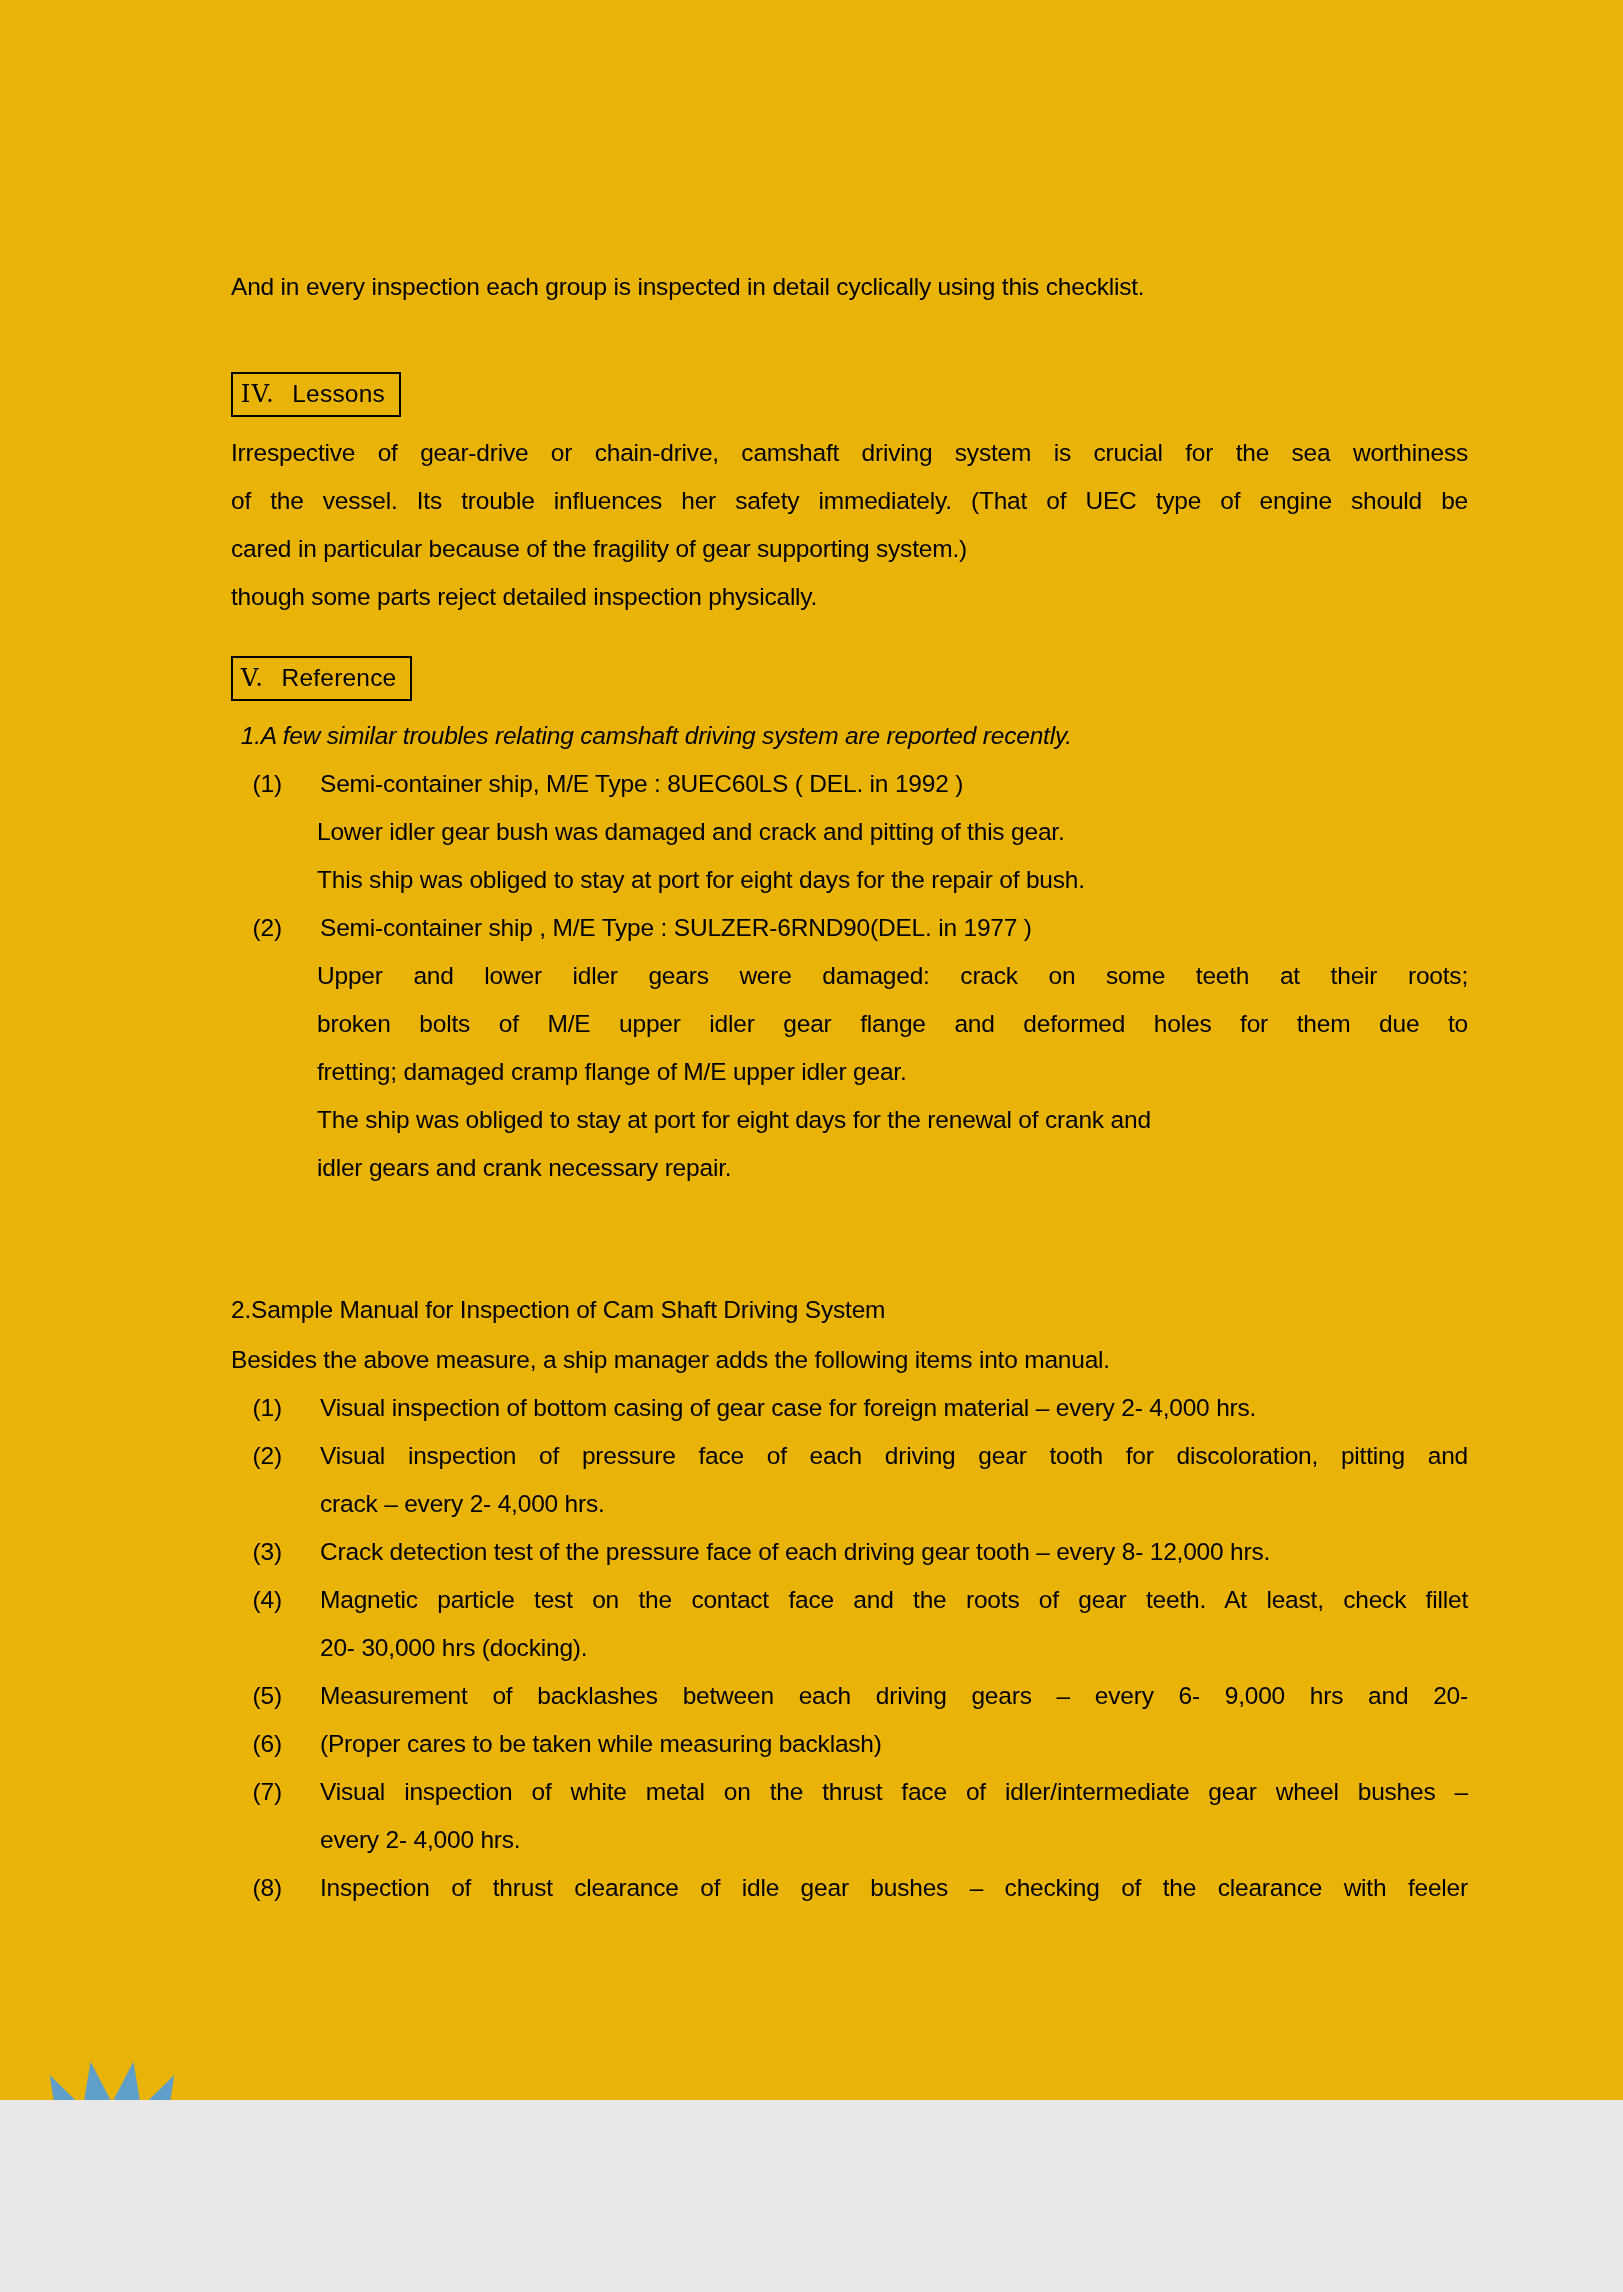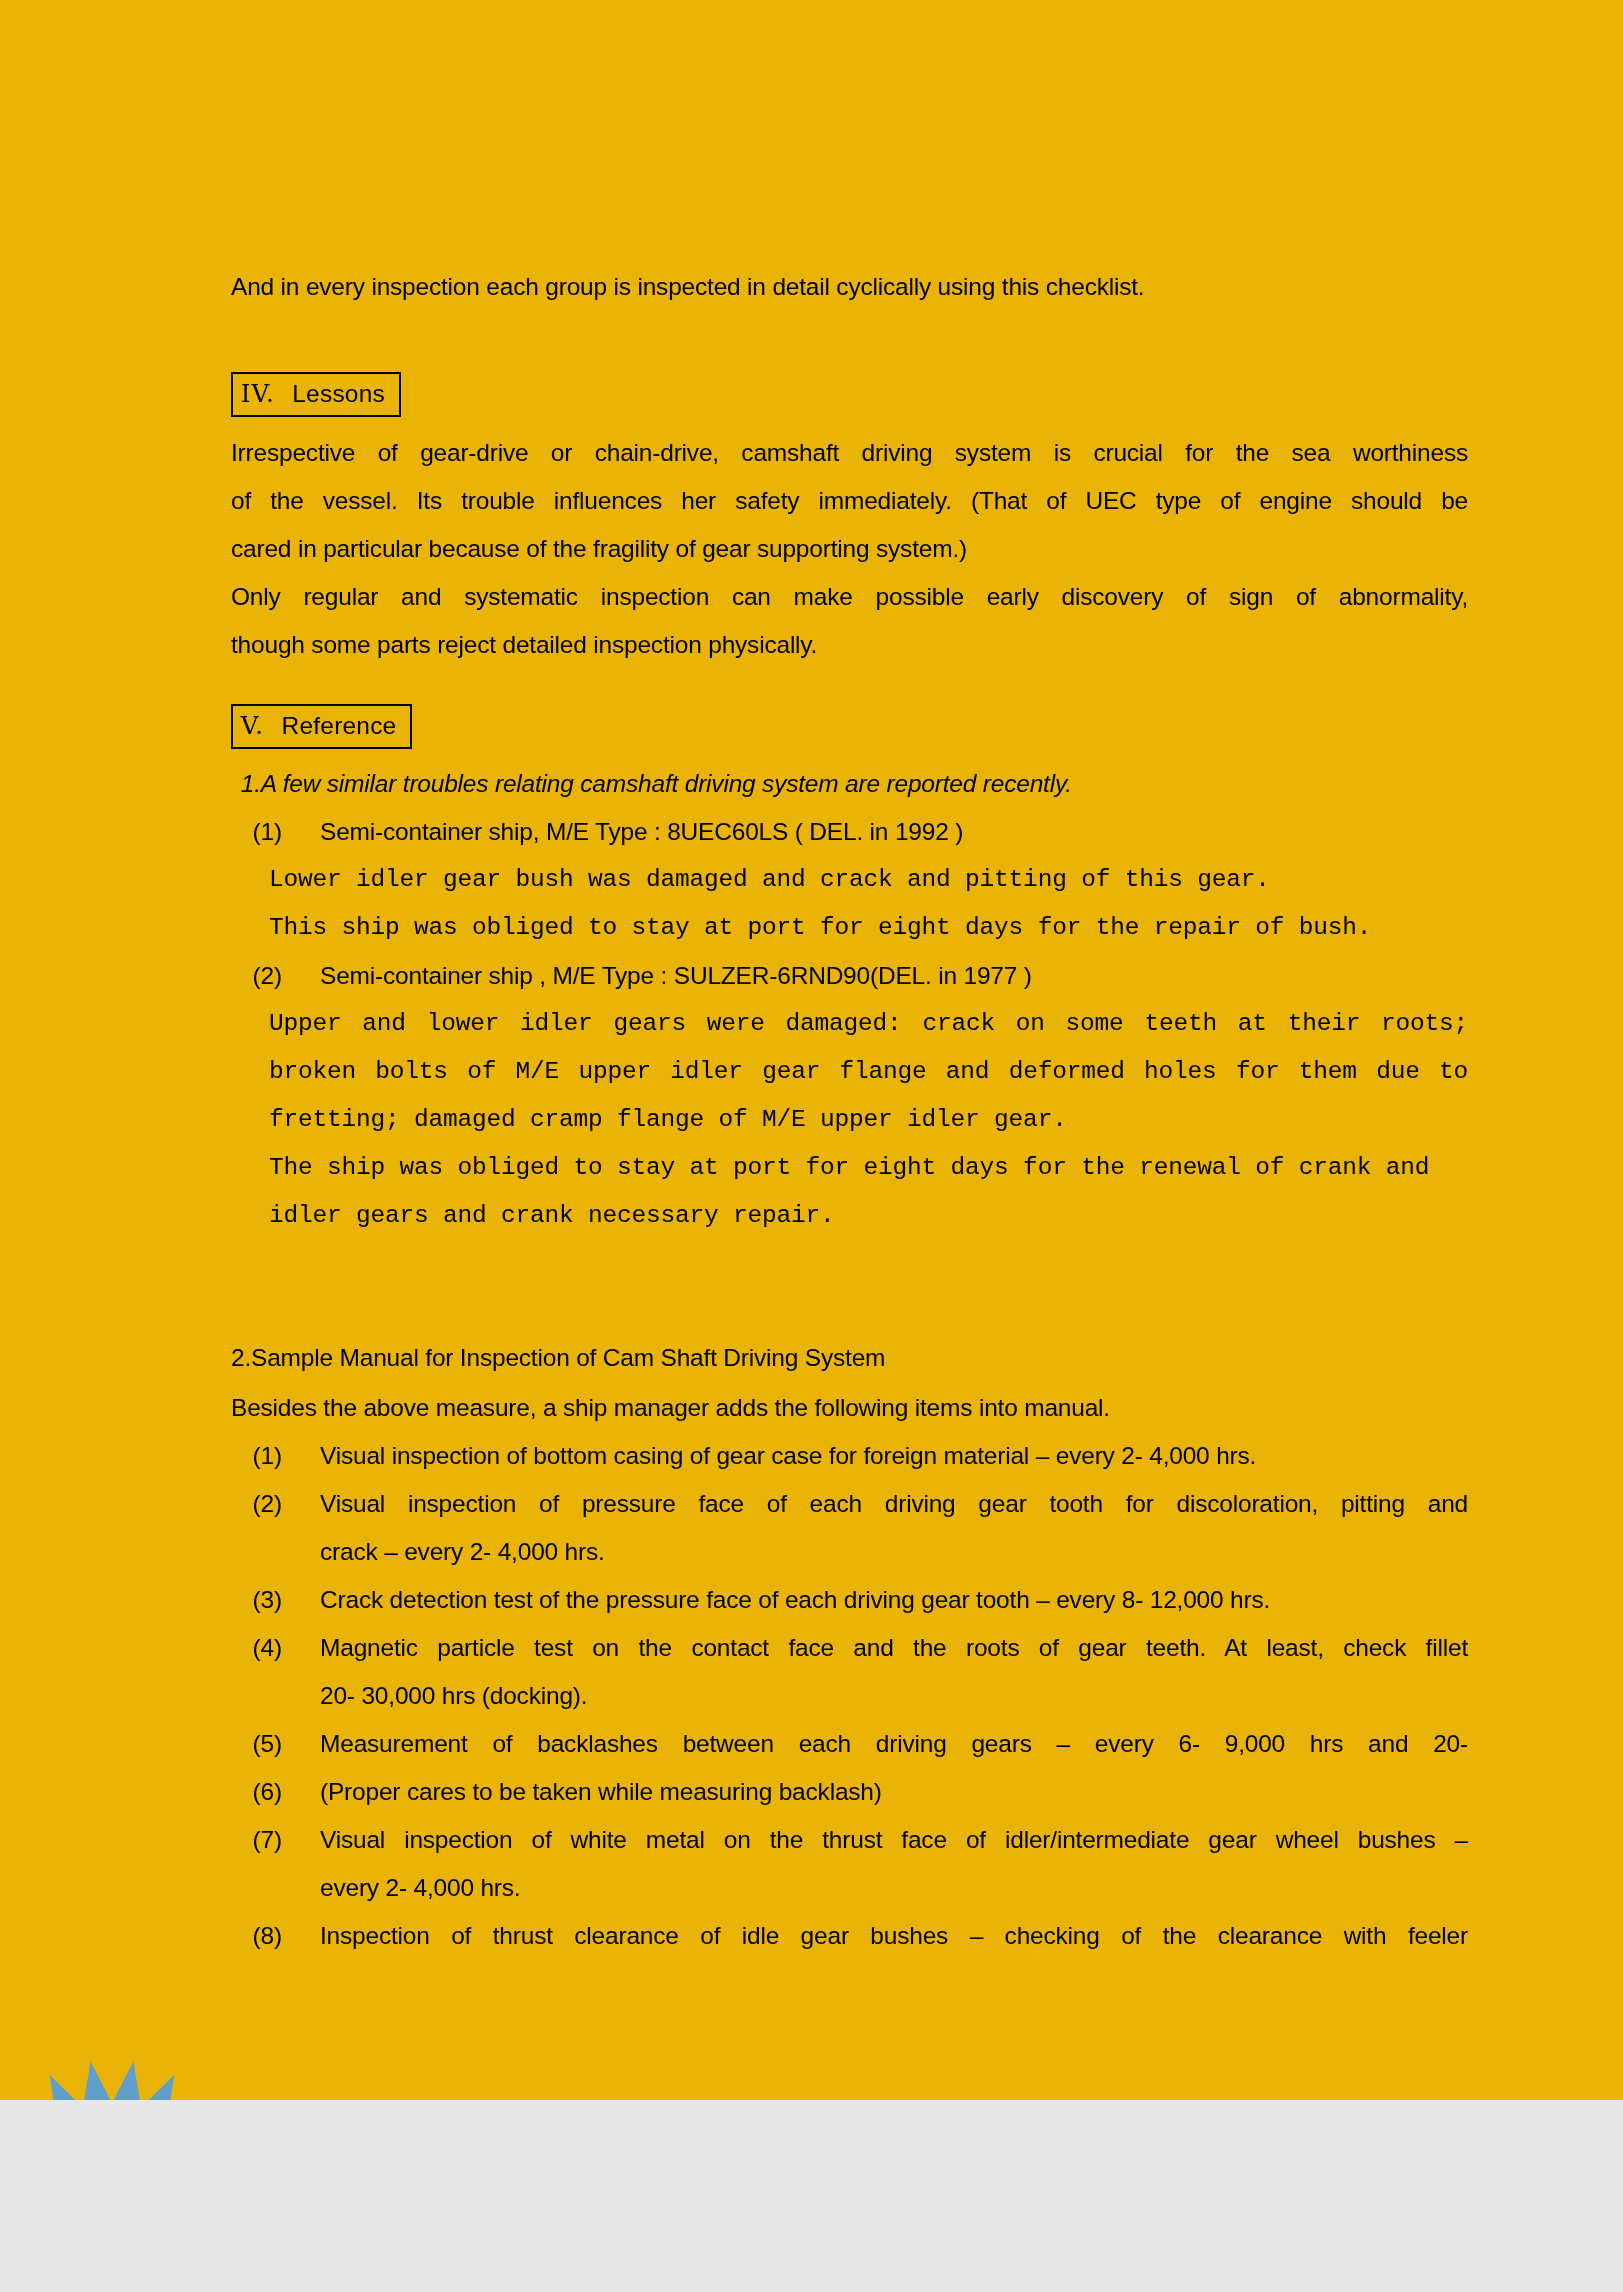--- a/index.html
+++ b/index.html
@@ -39,21 +39,21 @@
   .lessons-block{margin-top:11.8px;}
   .refbox{margin-top:35px;}
   .ref-intro{margin-top:11.8px; margin-left:9.8px;font-style:italic;}
   .item{position:relative;}
   .item .num{
     position:absolute;
     left:21.6px; top:0;
     line-height:48px;
   }
   .item .item-content{margin-left:89px;}
-  .sub-lines{margin-left:38px;font-family:Liberation Mono, monospace;}
+  .sub-lines{margin-left:86px;}
   .manual-title{margin-top:94px; margin-left:0;}
   .manual-intro{margin-top:2px;}
   
   .sun{
     position:absolute;
     left:-27.4px; top:2058px;
     width:278px; height:278px;
   }
   .page-number{
     position:absolute;
@@ -90,21 +90,20 @@
     <div class="line intro-line">And in every inspection each group is inspected in detail cyclically using this checklist.</div>
 
     <div class="head-box">
       <span class="roman">IV.</span><span class="hlabel">Lessons</span>
     </div>
 
     <div class="lessons-block">
       <div class="line j">Irrespective of gear-drive or chain-drive, camshaft driving system is crucial for the sea worthiness</div>
       <div class="line j">of the vessel. Its trouble influences her safety immediately. (That of UEC type of engine should be</div>
       <div class="line">cared in particular because of the fragility of gear supporting system.)</div>
-      <div class="line j">Only regular and systematic inspection can make possible early discovery of sign of abnormality,</div>
       <div class="line">though some parts reject detailed inspection physically.</div>
     </div>
 
     <div class="head-box refbox">
       <span class="roman">V.</span><span class="hlabel">Reference</span>
     </div>
 
     <div class="line ref-intro">1.A few similar troubles relating camshaft driving system are reported recently.</div>
 
     <div class="item">

